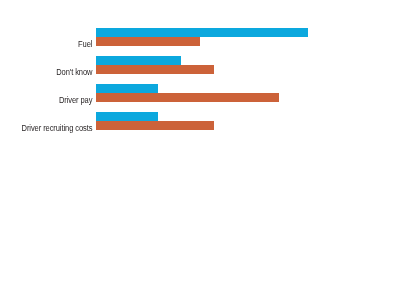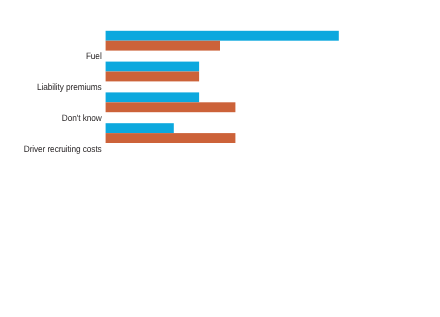--- a/index.html
+++ b/index.html
@@ -22,21 +22,21 @@
   .rows {
     position: absolute;
     left: 0;
     top: 28px;
     width: 400px;
   }
   .row {
     position: relative;
     height: 28px;
     display: flex;
-    align-items: flex-end;
+    align-items: center;
   }
   .row-label {
     width: 96px;
     text-align: right;
     font-size: 8.4px;
     line-height: 9px;
     color: #231f20;
     padding-top: 4.5px;
     padding-right: 4px;
     box-sizing: border-box;
@@ -73,31 +73,31 @@
 
   <div class="rows">
       <div class="row">
         <div class="row-label">Fuel</div>
         <div class="bars">
           <div class="bar blue" style="width: 211.5px; background: rgb(12, 168, 222);"></div>
           <div class="bar orange" style="width: 104.34px; background: rgb(204, 98, 57);"></div>
         </div>
       </div>
       <div class="row">
-        <div class="row-label">Liability premiums</div>
-        <div class="bars">
-          <div class="bar blue" style="width: 84.6px; background: rgb(12, 168, 222);"></div>
-          <div class="bar orange" style="width: 84.6px; background: rgb(204, 98, 57);"></div>
-        </div>
-      </div>
-      <div class="row">
         <div class="row-label">Don't know</div>
         <div class="bars">
           <div class="bar blue" style="width: 84.6px; background: rgb(12, 168, 222);"></div>
           <div class="bar orange" style="width: 118.44px; background: rgb(204, 98, 57);"></div>
+        </div>
+      </div>
+      <div class="row">
+        <div class="row-label">Driver pay</div>
+        <div class="bars">
+          <div class="bar blue" style="width: 62.04px; background: rgb(12, 168, 222);"></div>
+          <div class="bar orange" style="width: 183.3px; background: rgb(204, 98, 57);"></div>
         </div>
       </div>
       <div class="row">
         <div class="row-label">Driver recruiting costs</div>
         <div class="bars">
           <div class="bar blue" style="width: 62.04px; background: rgb(12, 168, 222);"></div>
           <div class="bar orange" style="width: 118.44px; background: rgb(204, 98, 57);"></div>
         </div>
       </div>
     </div>

